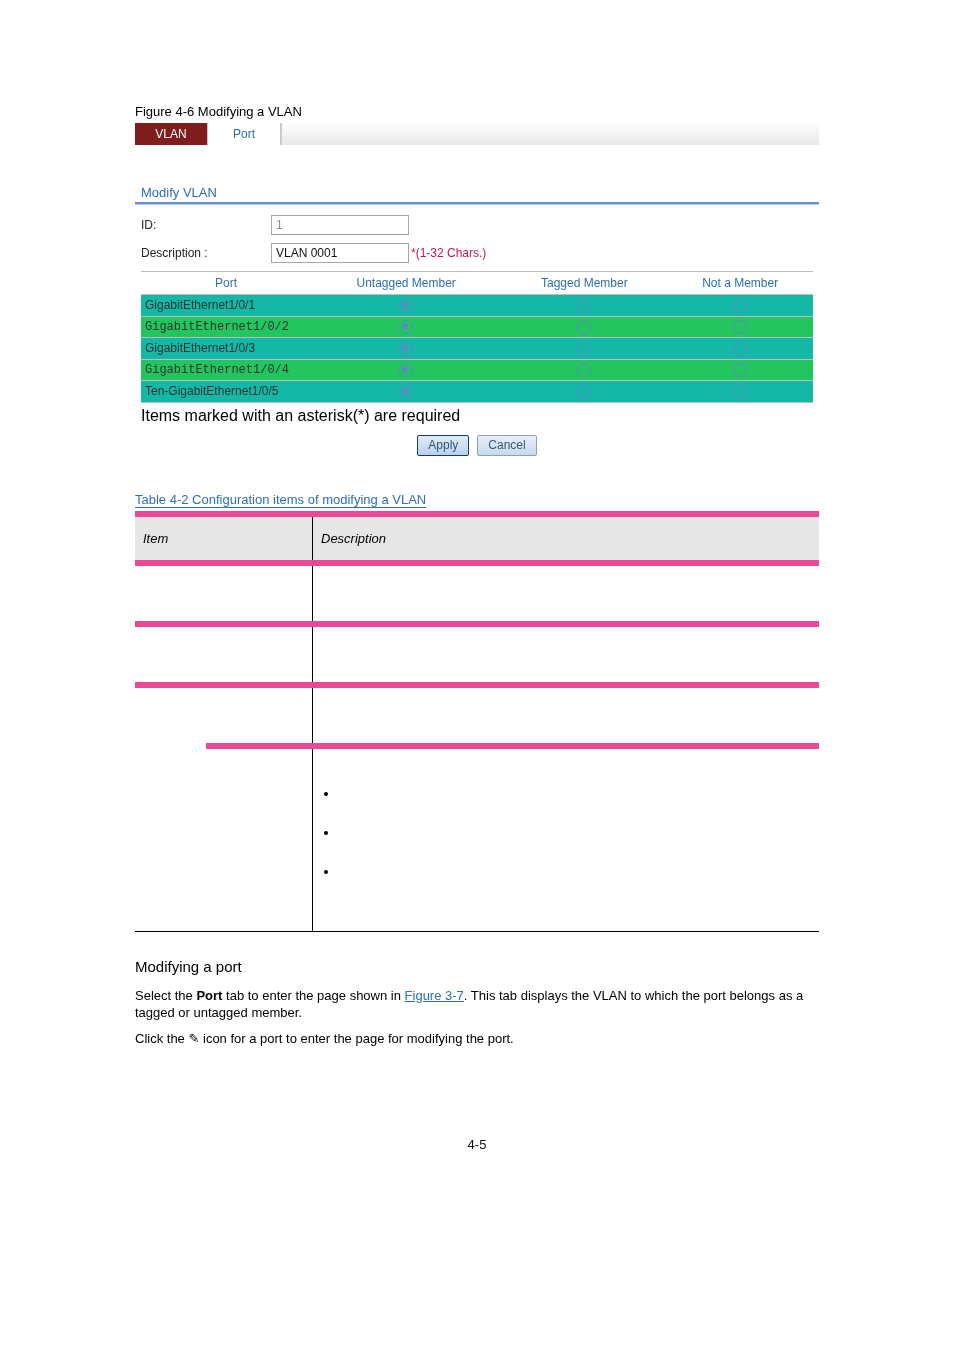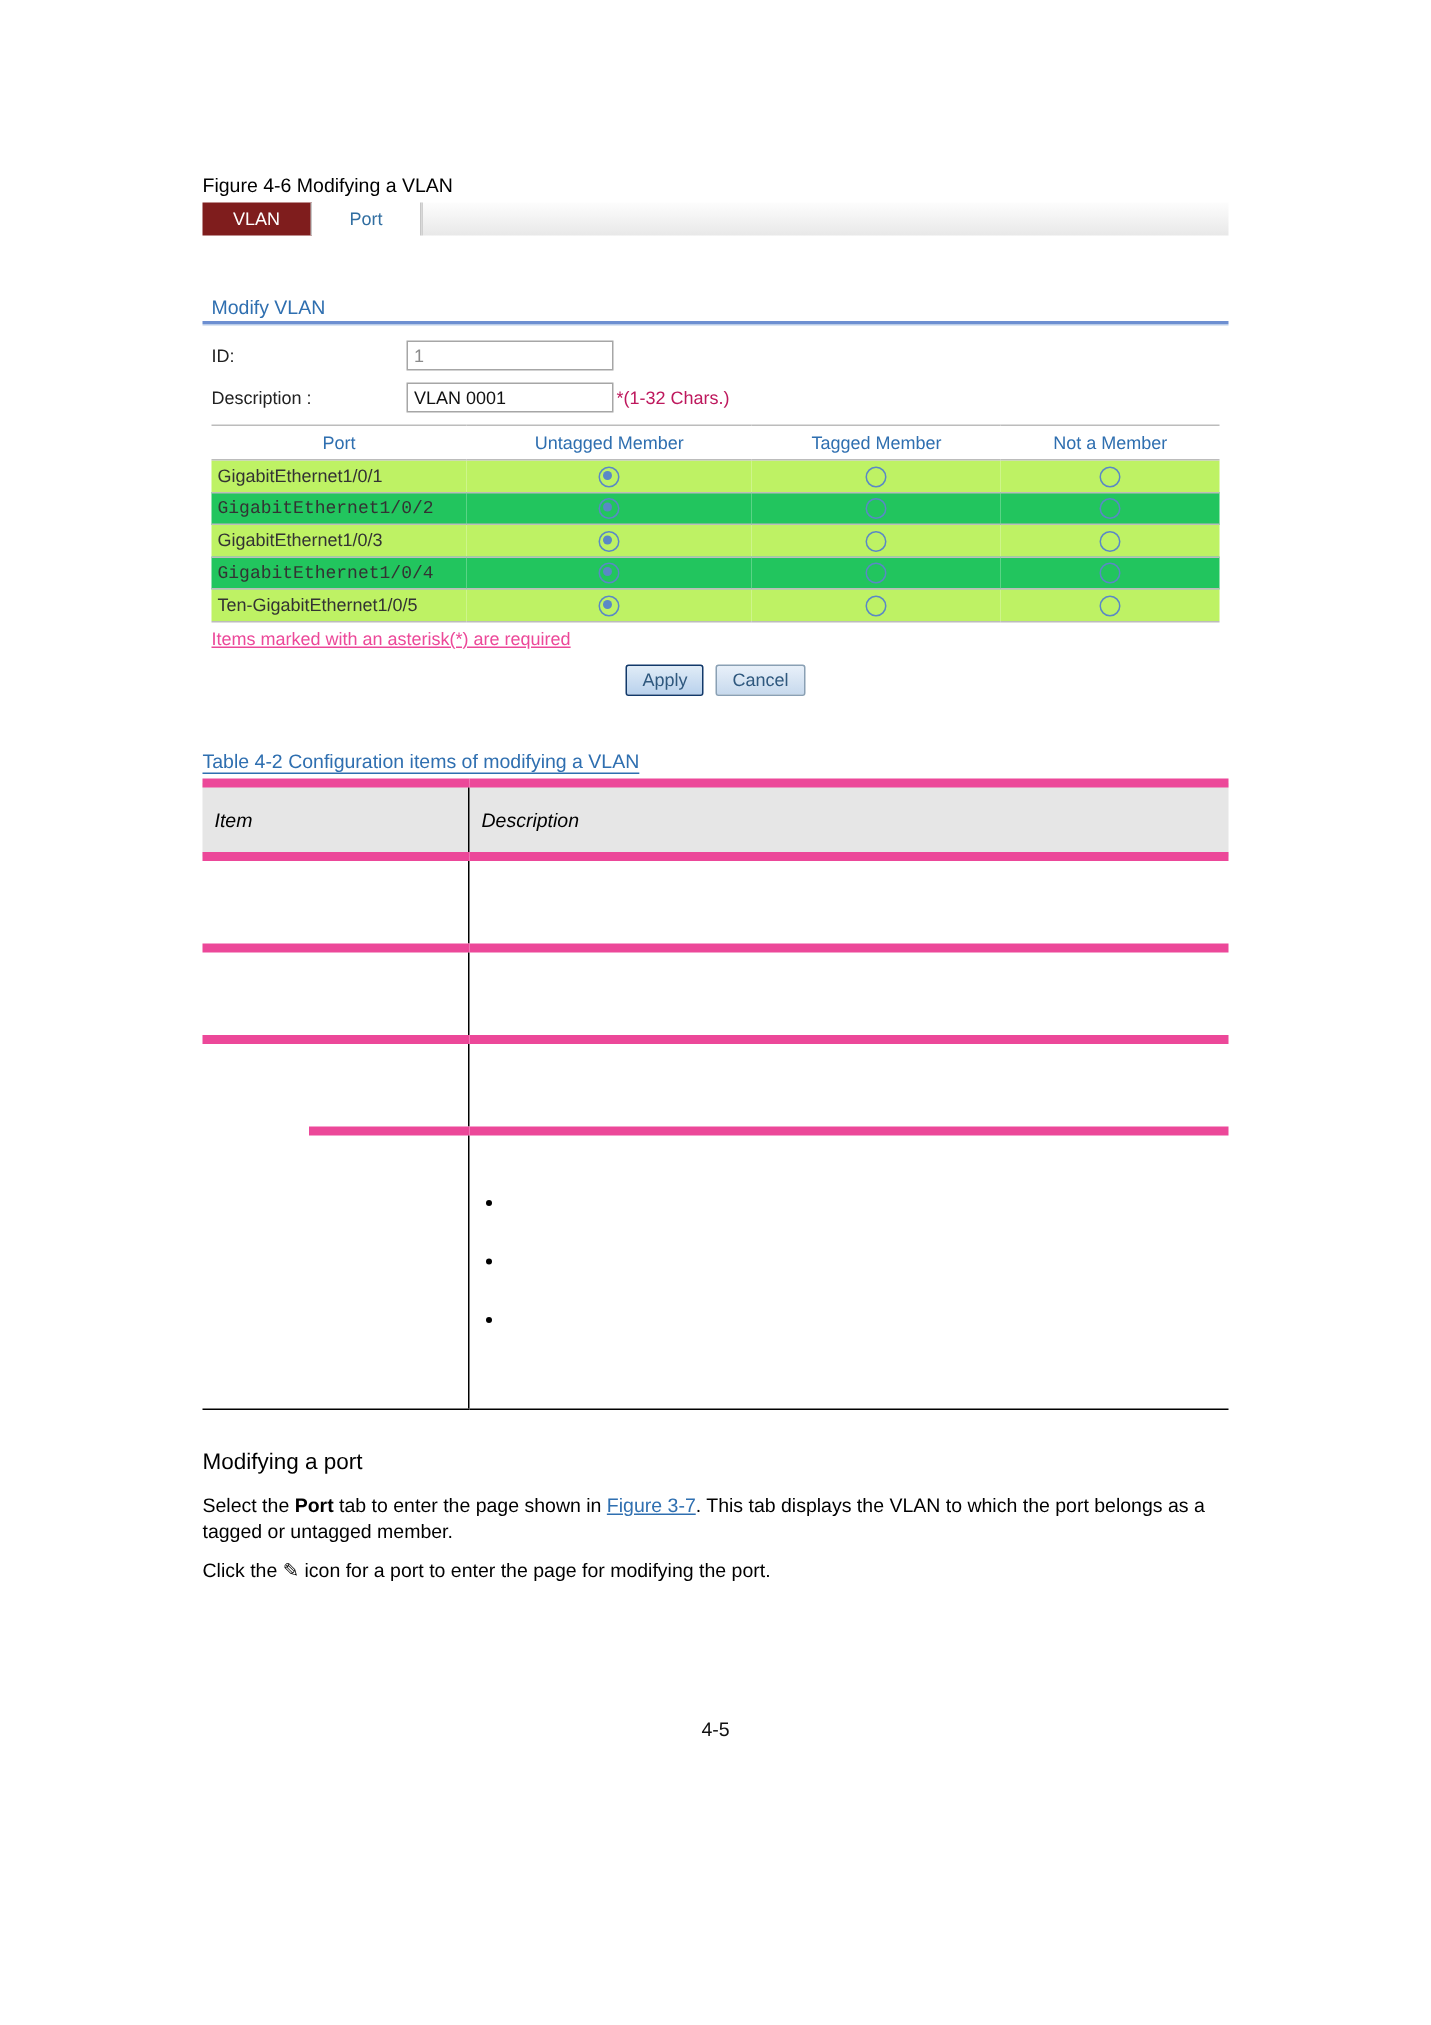--- a/index.html
+++ b/index.html
@@ -3,21 +3,21 @@
 <meta charset="utf-8">
 <style>
   body {
     margin: 0;
     background: #fff;
     font-family: Arial, Helvetica, sans-serif;
     color: #000;
   }
   .page {
     width: 954px;
-    margin: 16px auto;
+    margin: 4px auto;
     padding: 100px 0 0 0;
     box-sizing: border-box;
   }
   .inner {
     margin: 0 135px 0 135px;
   }
   .fig-caption {
     font-size: 13px;
     margin: 0 0 4px 0;
   }
@@ -88,41 +88,41 @@
     border-bottom:1px solid #bcbcbc;
   }
   table.port-table th.port-col { width:170px; }
   table.port-table td {
     border-top:1px solid #bcbcbc;
     border-bottom:1px solid #bcbcbc;
     padding:3px 4px;
     text-align:center;
   }
   table.port-table td.port-name { text-align:left; color:#333; }
-  tr.odd { background:#bef264; }
+  tr.odd { background:#14b8a6; }
   tr.even { background:#22c55e;font-family:Liberation Mono, monospace; }
 
   .radio {
     display:inline-block;
     width:12px; height:12px;
     border:1px solid #5a88c6;
     border-radius:50%;
     position:relative;
     vertical-align:middle;
   }
   .radio.sel::after {
     content:"";
     position:absolute;
     left:2px; top:2px;
     width:6px; height:6px;
     border-radius:50%;
     background:#5a88c6;
   }
 
-  .required-note { font-size:12px; color:#ec4899; margin:4px 0 10px 0;text-decoration:underline; }
+  .required-note { font-size:16px; color:#000000; margin:4px 0 10px 0; }
 
   .btnrow { display:flex; justify-content:center; gap:8px; }
   .btn {
     font-size:12px;
     padding:2px 10px 3px;
     border:1px solid #8aa0b4;
     background:linear-gradient(#e8f0f9,#c7d9ed);
     color:#2f587e;
     border-radius:2px;
     cursor:pointer;

